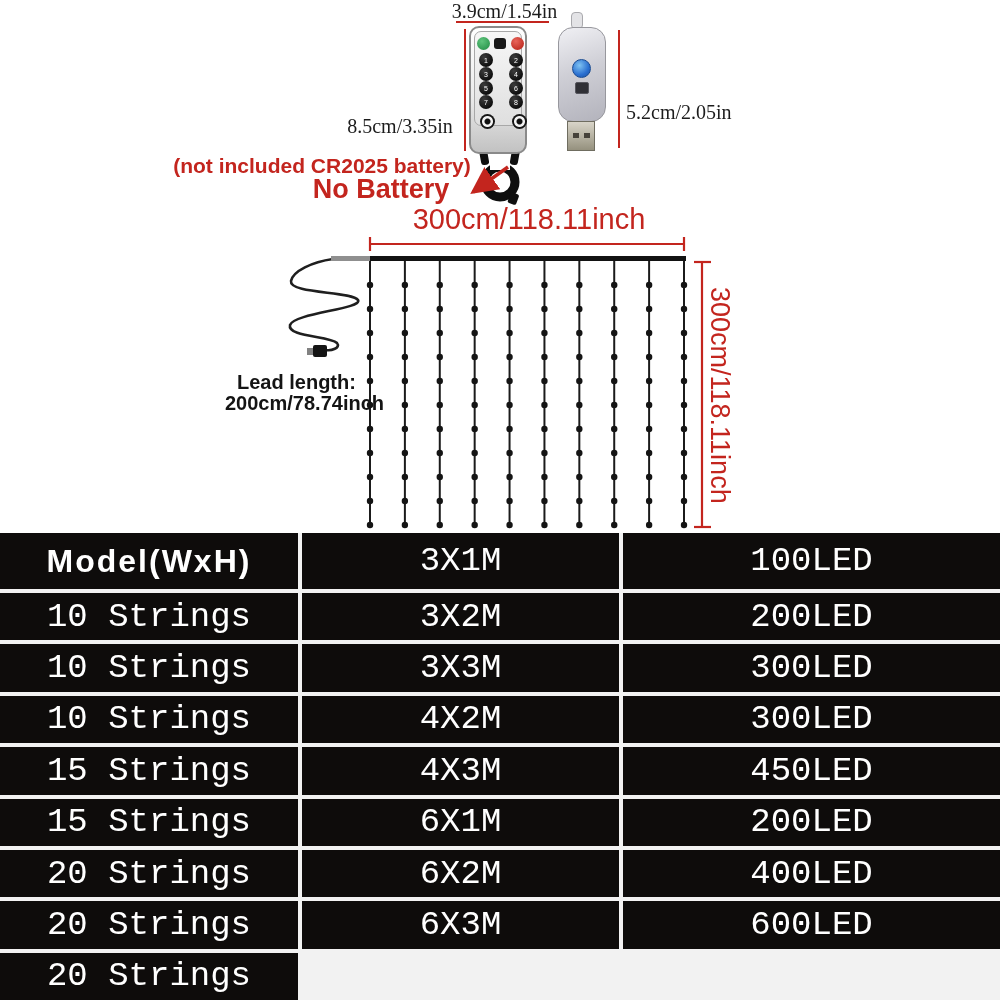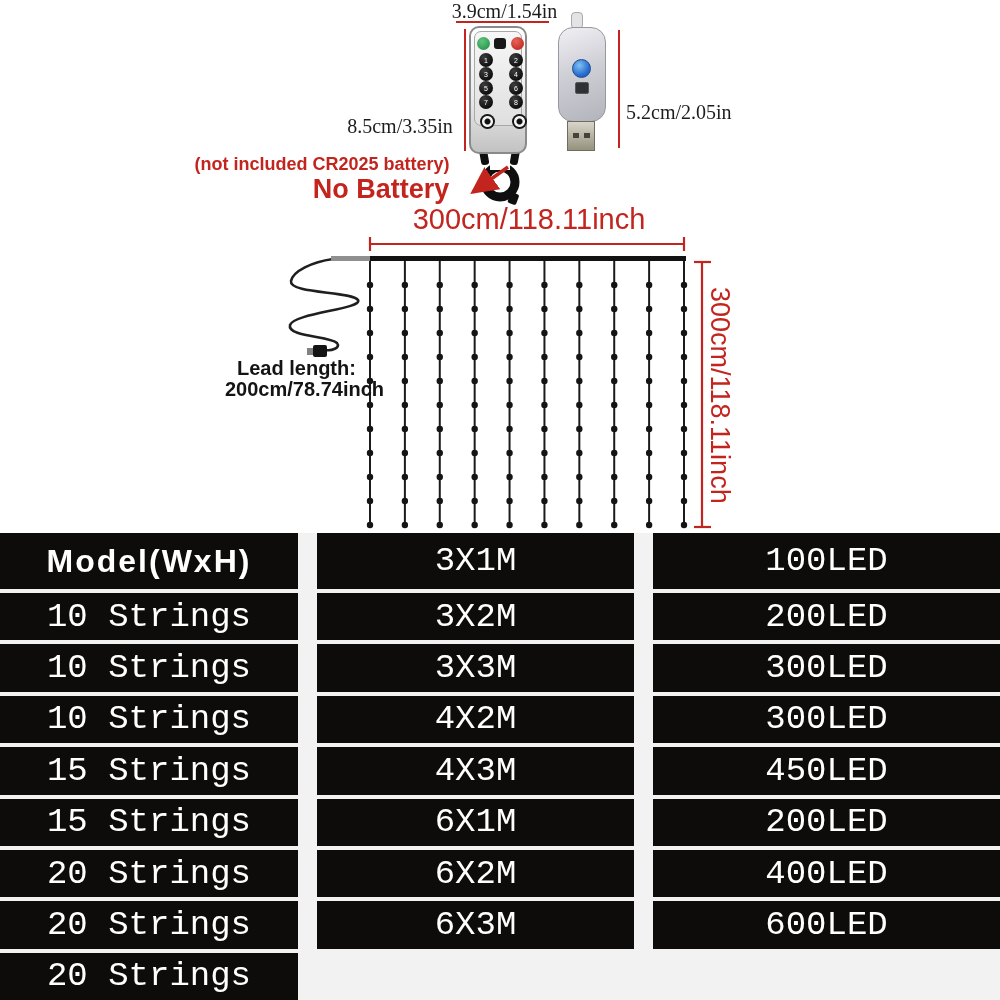--- a/index.html
+++ b/index.html
@@ -23,21 +23,21 @@
   .meas{position:absolute;font-family:"Liberation Serif",serif;font-size:20px;color:#1c1c1c;white-space:nowrap;}
 
   
   .warn{position:absolute;color:var(--red);font-weight:bold;white-space:nowrap;}
 
   
   .dim{position:absolute;color:var(--red);white-space:nowrap;}
   .dim-w{left:393px;top:203px;width:272px;text-align:center;font-size:29px;}
   .dim-h{left:704px;top:287px;writing-mode:vertical-rl;font-size:27px;}
 
-  .lead-block{position:absolute;left:225px;top:358px;color:#141414;font-weight:bold;font-size:20px;line-height:21px;}
+  .lead-block{position:absolute;left:225px;top:372px;color:#141414;font-weight:bold;font-size:20px;line-height:21px;}
   .lead-block .l1{padding-left:12px;}
 
   
   .remote{position:absolute;left:469px;top:26px;width:58px;height:128px;border:2px solid #8a8a8a;
           border-radius:10px;background:linear-gradient(180deg,#ffffff 0%,#ececec 55%,#c2c2c2 100%);
           box-sizing:border-box;}
   .remote-inner{position:absolute;left:3px;top:3px;right:3px;bottom:26px;border:1px solid #a8a8a8;
           border-radius:7px;background:linear-gradient(180deg,#f7f7f7,#dfdfdf);}
   .btn{position:absolute;border-radius:50%;}
   .btn-green{left:6px;top:9px;width:13px;height:13px;background:radial-gradient(circle at 38% 32%,#5fc57d,#1f8a42);}
@@ -64,21 +64,21 @@
   .usb-chip{position:absolute;left:16px;top:54px;width:14px;height:12px;background:#303036;
           border:1px solid #56565e;border-radius:2px;box-sizing:border-box;}
   .usb-plug{position:absolute;left:567px;top:121px;width:28px;height:30px;
           background:linear-gradient(180deg,#d9d5c9,#95917e);border:1px solid #6f6d60;box-sizing:border-box;}
   .usb-plug .slot{position:absolute;top:11px;width:6px;height:5px;background:#46423a;}
   .usb-plug .s1{left:5px;} .usb-plug .s2{left:16px;}
 
   
   .spec-table{position:absolute;left:0;top:533px;width:1000px;height:467px;background:var(--tbl-gap);
           display:grid;grid-template-columns:298px 317px 1fr;grid-template-rows:56px repeat(8,1fr);
-          gap:4px 19px;}
+          gap:4px 4px;}
   .t-row{display:contents;}
   .cell{background:var(--tbl-bg);color:var(--tbl-text);display:flex;align-items:center;justify-content:center;
           white-space:nowrap;}
   .head{font-weight:bold;font-size:32px;letter-spacing:2px;}
   .data-cell{font-size:34px;font-family:Liberation Mono, monospace;}
 </style>
 </head>
 <body>
 
 <div class="canvas">
@@ -275,21 +275,21 @@
   </div>
 
   <div class="hline" style="left:456px;top:21px;width:93px;"></div>
   <div class="vline" style="left:464px;top:29px;height:122px;"></div>
   <div class="vline" style="left:618px;top:30px;height:118px;"></div>
 
   <div class="meas" style="left:437px;top:0px;width:135px;text-align:center;">3.9cm/1.54in</div>
   <div class="meas" style="left:342px;top:70px;width:116px;text-align:center;margin-top:45px;">8.5cm/3.35in</div>
   <div class="meas" style="left:626px;top:101px;">5.2cm/2.05in</div>
 
-  <div class="warn" style="left:163px;top:154px;width:318px;text-align:center;font-size:18px;">(not included CR2025 battery)</div>
+  <div class="warn" style="left:163px;top:154px;width:318px;text-align:center;font-size:21px;">(not included CR2025 battery)</div>
   <div class="warn" style="left:306px;top:174px;width:150px;text-align:center;font-size:27px;">No Battery</div>
 
   <div class="dim dim-w">300cm/118.11inch</div>
   <div class="dim dim-h">300cm/118.11inch</div>
 
   <div class="lead-block">
     <div class="l1">Lead length:</div>
     <div class="l2">200cm/78.74inch</div>
   </div>
 

